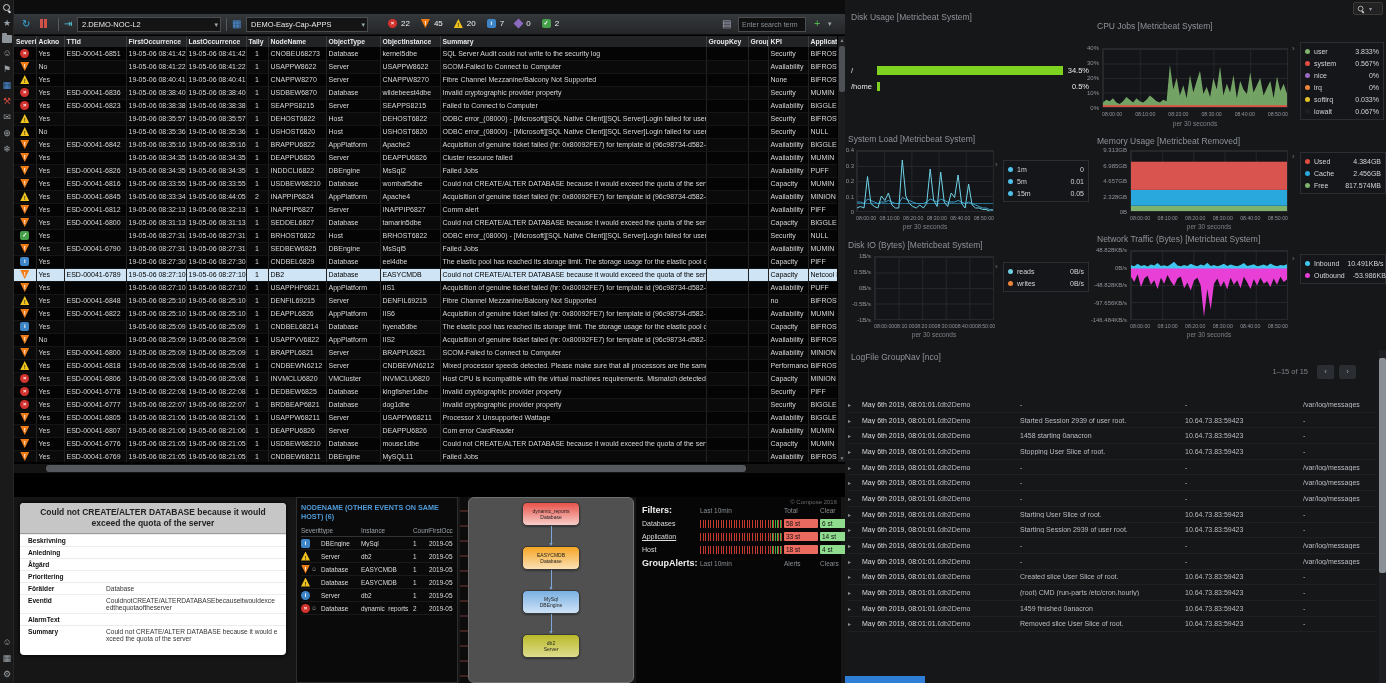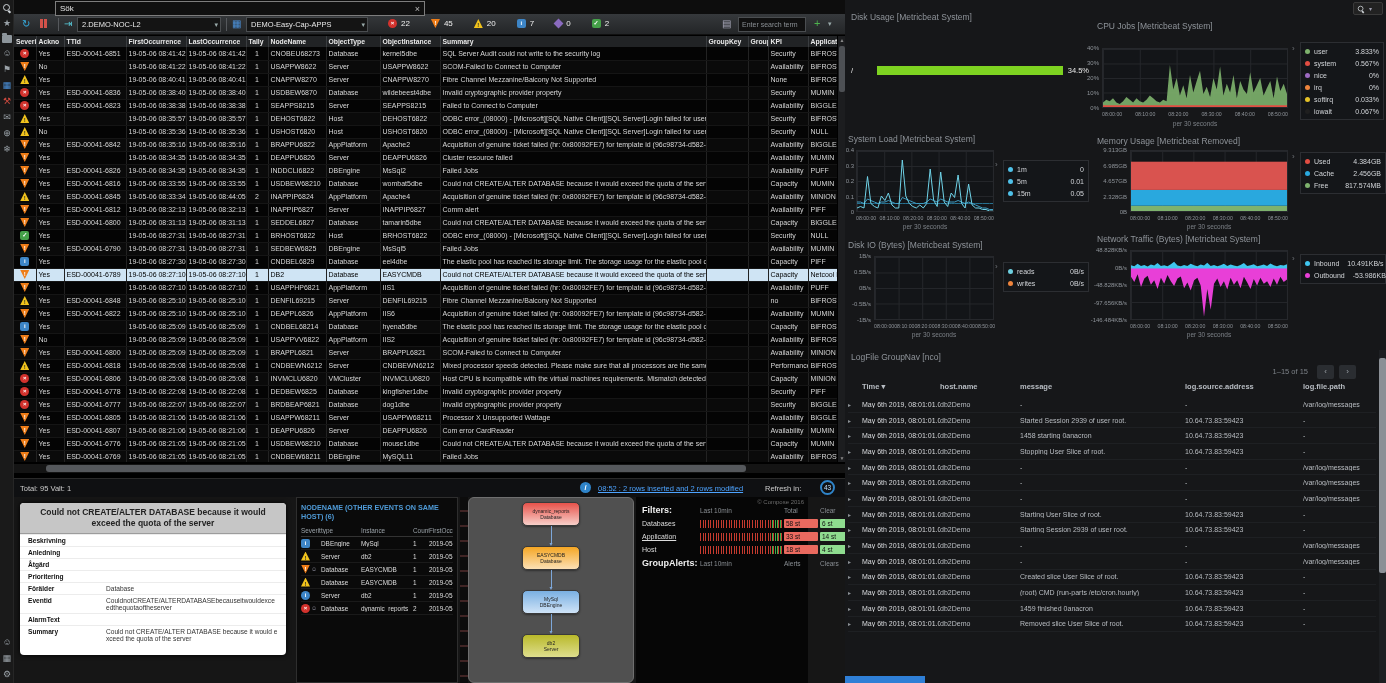--- a/index.html
+++ b/index.html
@@ -29,21 +29,21 @@
 .toolbar>*{position:absolute;top:3px}
 .tb-ic{font-size:10px;line-height:14px;color:#9ab}
 .tb-refresh{left:8px;color:#35b0e5}
 .tb-pause{left:26px;top:5px;display:flex;gap:1.5px}
 .tb-pause i{display:block;width:2.5px;height:9px;background:#d2524a}
 .tb-div{width:1px;height:13px;background:#55585c;top:4px}
 .tb-select{height:15px;background:#141414;border:1px solid #4a4d50;color:#e8e8e8;font-size:7.5px;line-height:13px;padding:0 12px 0 4px;white-space:nowrap;overflow:hidden}
 .tb-select b{position:absolute;right:2px;top:0;font-weight:normal;color:#9aa;font-size:7px}
 .tb-grid{color:#4a90d9}
 .tb-counts{display:flex;align-items:center;gap:4px;top:5px}
-.tb-counts .cnt{color:#eee;font-size:8px;margin-right:17px}
+.tb-counts .cnt{color:#eee;font-size:8px;margin-right:7px}
 .tb-list{color:#aab}
 .tb-search{height:15px;background:#101010;border:1px solid #4a4d50;color:#8a8f94;font-size:7px;line-height:13px;padding:0 3px;width:68px;white-space:nowrap;overflow:hidden}
 .tb-plus{color:#4db34d;font-size:11px;top:3px}
 .tb-caret{color:#9aa;font-size:7px;top:6px}
 
 .sev{display:inline-block;width:9px;height:9px;font-weight:bold;font-size:6px;line-height:9px;text-align:center;color:#fff;vertical-align:middle}
 .sev-critical{background:#d2322d;border-radius:50%}
 .sev-major{background:#ee7d18;clip-path:polygon(0 0,100% 0,50% 100%);line-height:8px}
 .sev-warning{background:#f0c21c;clip-path:polygon(50% 0,100% 100%,0 100%);color:#332;line-height:12px}
 .sev-minor{background:#3d85c6;border-radius:2px}
@@ -89,21 +89,21 @@
 .nn-owner{color:#99a;font-size:6px;margin-left:1px}
 .sliver{position:absolute;left:446px;top:0;width:8px;height:186px;background:repeating-linear-gradient(180deg,#0c0c0c 0 13px,#402424 13px 15px)}
 .flow-panel{position:absolute;left:454px;top:0;width:166px;height:186px;background:#505050;border:1px solid #6f6f6f;border-radius:6px;display:flex;flex-direction:column;align-items:center;padding-top:4px}
 .flow-node{width:58px;height:24px;border-radius:5px;border:1px solid #3a3a3a;display:flex;flex-direction:column;align-items:center;justify-content:center;font-size:5px;color:#222;line-height:1.2;box-shadow:0 1px 2px rgba(0,0,0,.4)}
 .fn-red{background:linear-gradient(180deg,#e8524a,#f7cfc9)}
 .fn-orange{background:linear-gradient(180deg,#f5a623,#fbe0b5)}
 .fn-blue{background:linear-gradient(180deg,#7ab0e2,#cfe3f7)}
 .fn-olive{background:linear-gradient(180deg,#b9b92a,#dede8e)}
 .flow-link{width:1px;height:18px;background:#7da7d9}
 .flow-arrow{color:#7da7d9;font-size:6px;line-height:4px;margin-top:-2px}
-.filters-panel{position:absolute;left:622px;top:0;width:172px;height:186px;background:#060606;padding:8px 4px 0 6px}
+.filters-panel{position:absolute;left:622px;top:0;width:205px;height:186px;background:#060606;padding:8px 4px 0 6px}
 .fp-copy{position:absolute;right:4px;top:2px;color:#6c6c6c;font-size:6px}
 .fp-grid{display:grid;grid-template-columns:56px 82px 34px 29px;column-gap:2px;row-gap:4px;align-items:center;font-size:7px;color:#ccc}
 .fp-title{font-size:9px;font-weight:bold;color:#eee}
 .fp-sub{color:#8a8f94;font-size:6.5px}
 .fp-name{color:#ddd;font-size:7px}
 .fp-name.link{text-decoration:underline;cursor:pointer}
 .fp-spark{height:8px;background:repeating-linear-gradient(90deg,#c53a2e 0,#c53a2e 1px,transparent 1px,transparent 2.6px);position:relative}
 .fp-spark::after{content:"";position:absolute;right:0;top:0;width:12%;height:100%;background:repeating-linear-gradient(90deg,#3fae49 0,#3fae49 1px,transparent 1px,transparent 2.6px)}
 .fp-tot{background:#ea6a5f;color:#111;font-size:6.5px;text-align:left;padding:1px 2px;border-radius:1px}
 .fp-clr{background:#8fdc8f;color:#111;font-size:6.5px;text-align:left;padding:1px 2px;border-radius:1px}
@@ -163,24 +163,20 @@
         <span class="rail-ic">☺</span>
         <span class="rail-ic">▦</span>
         <span class="rail-ic">⚙</span>
       </div>
   </div>
 
   <div class="workspace">
     <div class="top-strip"></div>
 
     <div class="findbar">
-      <div class="fb-input">
-        <span class="fb-query">Sök</span>
-        <span class="fb-close">×</span>
-      </div>
     </div>
 
     <div class="toolbar">
       <span class="tb-ic tb-refresh">↻</span>
       <span class="tb-pause">
           <i></i>
           <i></i>
         </span>
       <span class="tb-div" style="left:44px"></span>
       <span class="tb-ic" style="left:50px;color:#56c8d8">⇥</span>
@@ -762,27 +758,20 @@
       <div class="vscroll">
         <span class="va">▲</span>
         <span class="vthumb"></span>
         <span class="vb">▼</span>
       </div>
     </div>
     <div class="hscroll">
         <span class="hthumb"></span>
       </div>
 
-    <div class="status-bar">
-      <span class="sb-left">Total: 95 Valt: 1</span>
-      <span class="sb-info">i</span>
-      <a class="sb-link">08:52 : 2 rows inserted and 2 rows modified</a>
-      <span class="sb-refresh">Refresh in:</span>
-      <span class="sb-count">43</span>
-    </div>
 
     <div class="bottom-area">
       <div class="detail-panel">
         <div class="dp-title">Could not CREATE/ALTER DATABASE because it would exceed the quota of the server</div>
         <div class="dp-rows">
             <div class="dp-row">
               <span class="dp-label">Beskrivning</span>
               <span class="dp-value"></span>
             </div>
             <div class="dp-row">
@@ -928,20 +917,25 @@
         <b>▾</b>
       </div>
 
     <div class="g-title" style="left:6px;top:12px">Disk Usage [Metricbeat System]</div>
     <div class="du-rows">
         <div class="du-row">
           <span class="du-label">/</span>
           <span class="du-bar" style="width: 186px; background: rgb(126, 211, 33);"></span>
           <span class="du-val">34.5%</span>
         </div>
+        <div class="du-row">
+          <span class="du-label">/home</span>
+          <span class="du-bar" style="width: 3px; background: rgb(126, 211, 33);"></span>
+          <span class="du-val">0.5%</span>
+        </div>
       </div>
 
     <div class="g-title" style="left:252px;top:21px">CPU Jobs [Metricbeat System]</div>
     <div class="yax" style="left:226px;top:45px;width:28px;height:66px">
         <span>40%</span>
         <span>30%</span>
         <span>20%</span>
         <span>10%</span>
         <span>0%</span>
       </div>
@@ -1149,28 +1143,20 @@
           <span class="leg-dot" style="background: rgb(232, 63, 215);"></span>
           <span class="leg-name">Outbound</span>
           <span class="leg-val">-53.986KB/s</span>
         </div>
       </div>
 
     <div class="g-title" style="left:6px;top:352px">LogFile GroupNav [nco]</div>
     <span class="lf-pag">1–15 of 15</span>
     <span class="lf-btn" style="right:52px">‹</span>
     <span class="lf-btn" style="right:30px">›</span>
-    <div class="lf-head">
-        <span></span>
-        <span>Time ▾</span>
-        <span>host.name</span>
-        <span>message</span>
-        <span>log.source.address</span>
-        <span>log.file.path</span>
-      </div>
     <div class="lf-rows">
         <div class="lf-row">
           <span class="lf-caret">▸</span>
           <span class="lf-time">May 6th 2019, 08:01:01.000</span>
           <span>db2Demo</span>
           <span>-</span>
           <span>-</span>
           <span>/var/log/messages</span>
         </div>
         <div class="lf-row">

